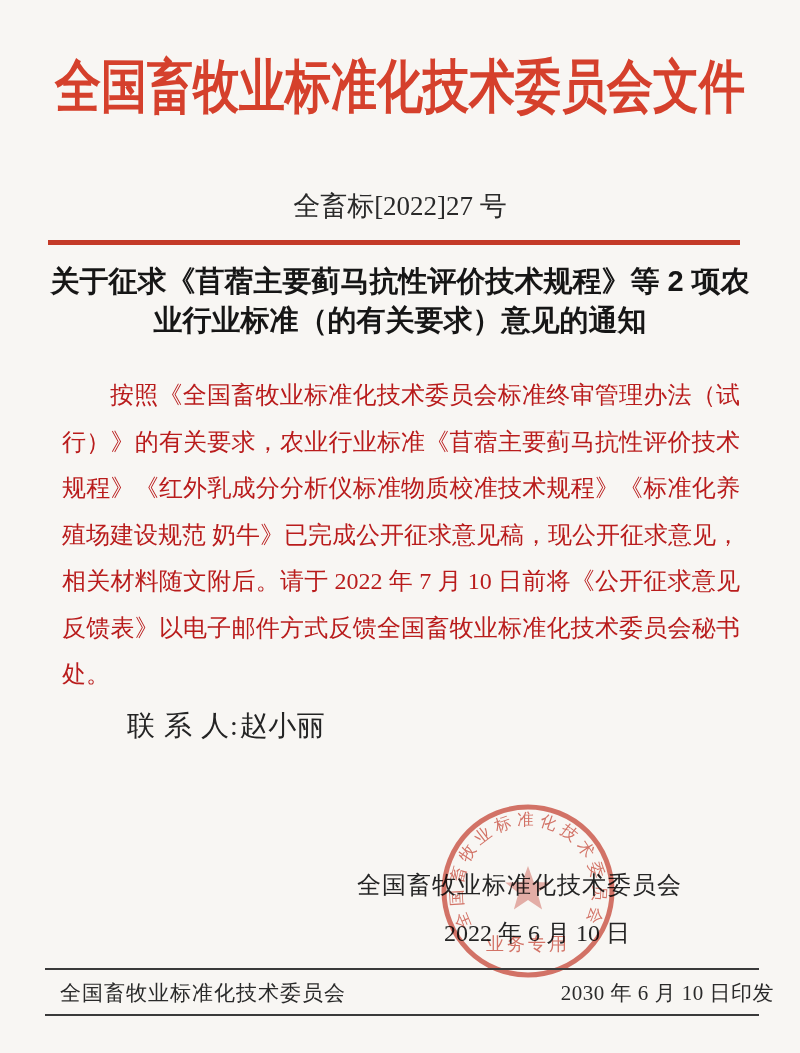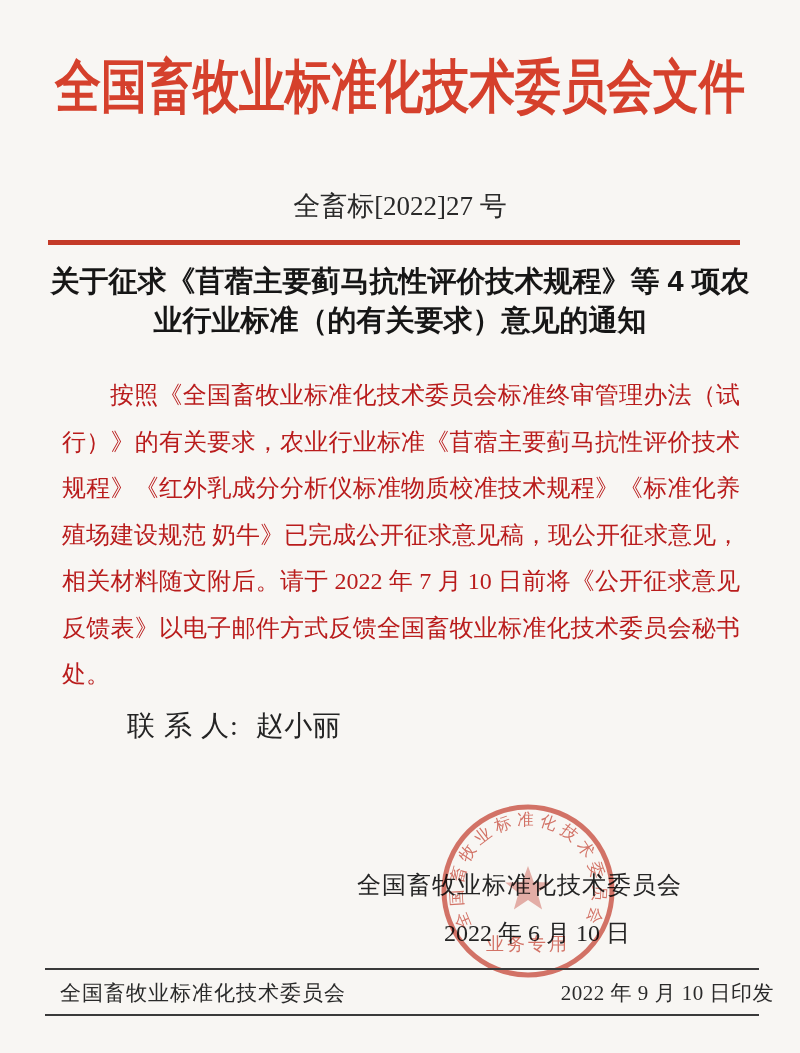--- a/index.html
+++ b/index.html
@@ -93,21 +93,21 @@
     position: absolute;
     top: 702px;
     left: 127px;
     font-size: 28px;
     line-height: 47px;
   }
   .contact-row { white-space: nowrap; }
   .contact-label { letter-spacing: 1px; }
   .contact-value {
     font-family: "Liberation Sans", sans-serif;
-    margin-left: 17px;
+    margin-left: 1px;
     letter-spacing: 0.5px;
   }
 
   
   .sig-org {
     position: absolute;
     top: 869px;
     right: 118px;
     font-size: 24px;
     letter-spacing: 1px;
@@ -162,21 +162,21 @@
 
 <div class="page">
 
   <h1 class="org-title">全国畜牧业标准化技术委员会文件</h1>
 
   <div class="doc-number">全畜标[2022]27 号</div>
 
   <div class="red-rule"></div>
 
   <h2 class="subject">
-    <div>关于征求《苜蓿主要蓟马抗性评价技术规程》等 4 项农</div>
+    <div>关于征求《苜蓿主要蓟马抗性评价技术规程》等 2 项农</div>
     <div>业行业标准（的有关要求）意见的通知</div>
   </h2>
 
   <div class="body-paragraph">按照《全国畜牧业标准化技术委员会标准终审管理办法（试行）》的有关要求，农业行业标准《苜蓿主要蓟马抗性评价技术规程》《红外乳成分分析仪标准物质校准技术规程》《标准化养殖场建设规范 奶牛》已完成公开征求意见稿，现公开征求意见，相关材料随文附后。请于 2022 年 7 月 10 日前将《公开征求意见反馈表》以电子邮件方式反馈全国畜牧业标准化技术委员会秘书处。</div>
 
   <div class="contacts">
     <div class="contact-row">
       <span class="contact-label">联 系 人:</span><span class="contact-value">赵小丽</span>
     </div>
   </div>
@@ -192,18 +192,18 @@
       <textPath href="#seal-arc" startOffset="50%" text-anchor="middle">全国畜牧业标准化技术委员会</textPath>
     </text>
     <polygon points="0,-24 5.82,-8.01 22.83,-7.42 9.42,3.06 14.11,19.42 0,9.9 -14.11,19.42 -9.42,3.06 -22.83,-7.42 -5.82,-8.01" transform="translate(89,88)" fill="#d0584a" fill-opacity="0.55"></polygon>
     <text x="89" y="148" text-anchor="middle" font-family="Liberation Serif, serif" font-size="18" letter-spacing="3" fill="#d0584a">业务专用</text>
   </svg>
 
   <div class="footer-rule footer-rule-top"></div>
 
   <div class="footer-row">
     <span class="footer-left">全国畜牧业标准化技术委员会</span>
-    <span class="footer-right">2022 年 9 月 10 日印发</span>
+    <span class="footer-right">2030 年 6 月 10 日印发</span>
   </div>
 
   <div class="footer-rule footer-rule-bottom"></div>
 
 </div>
 
 </body></html>

